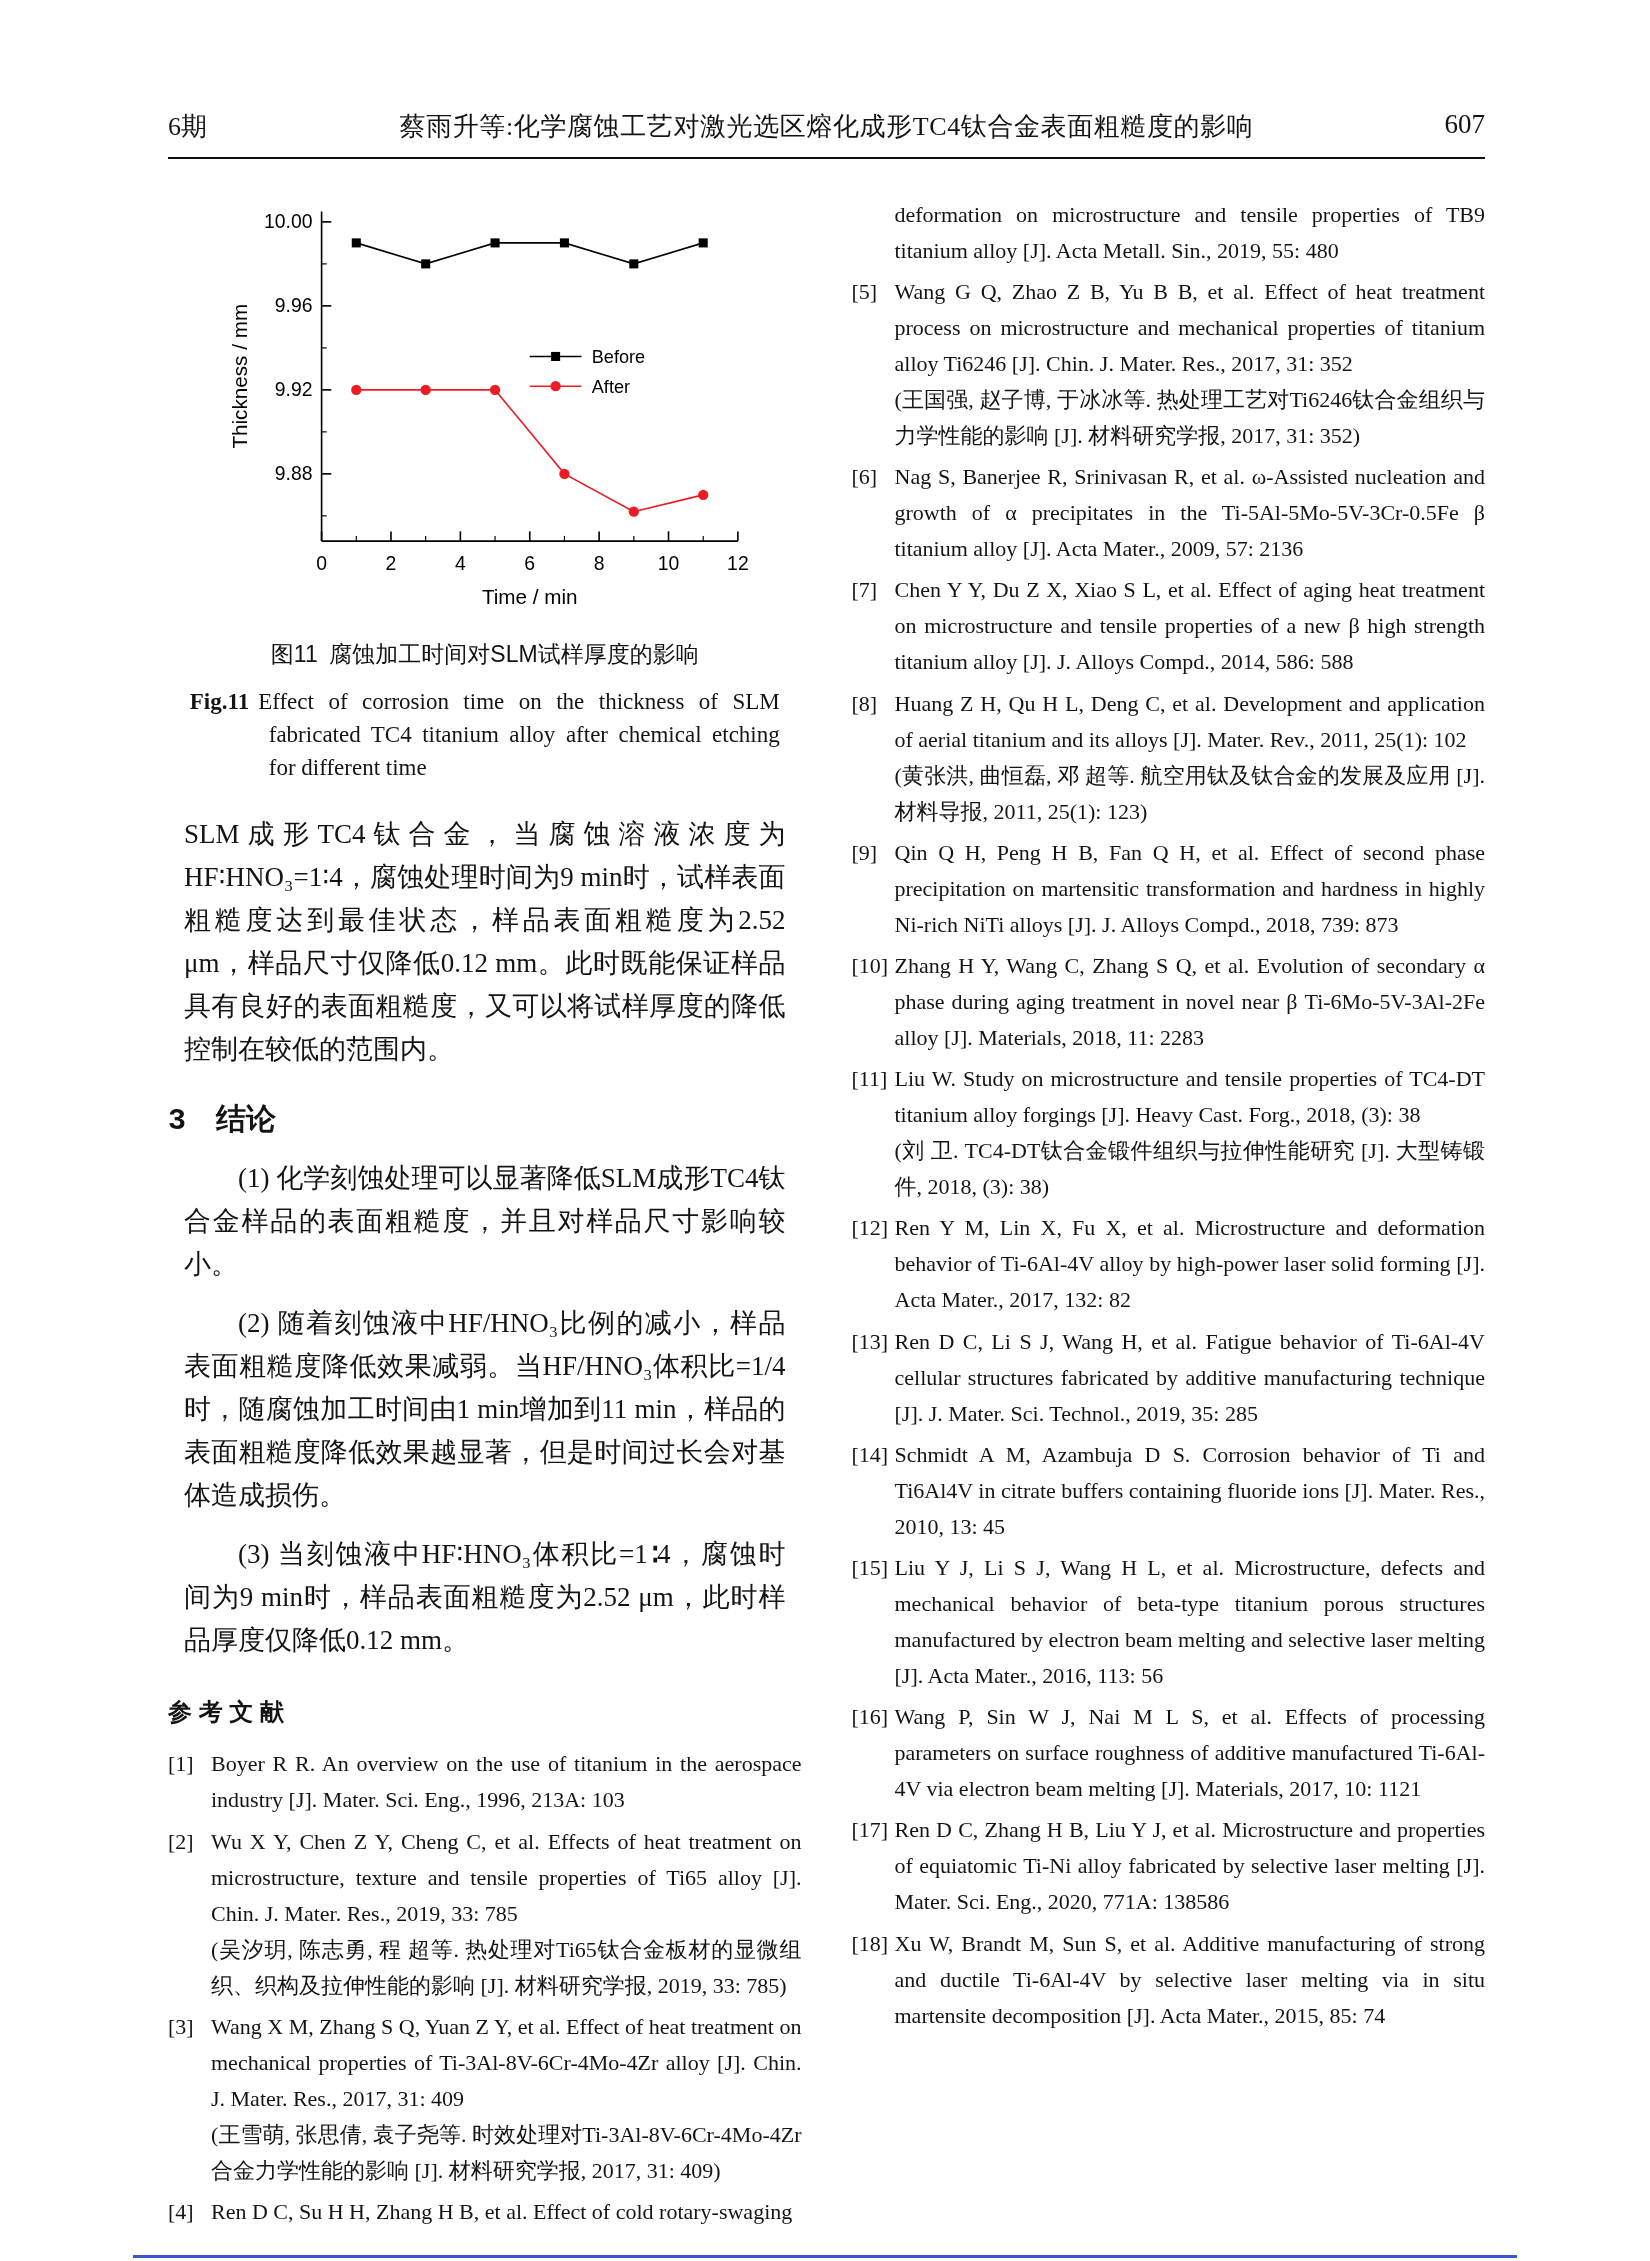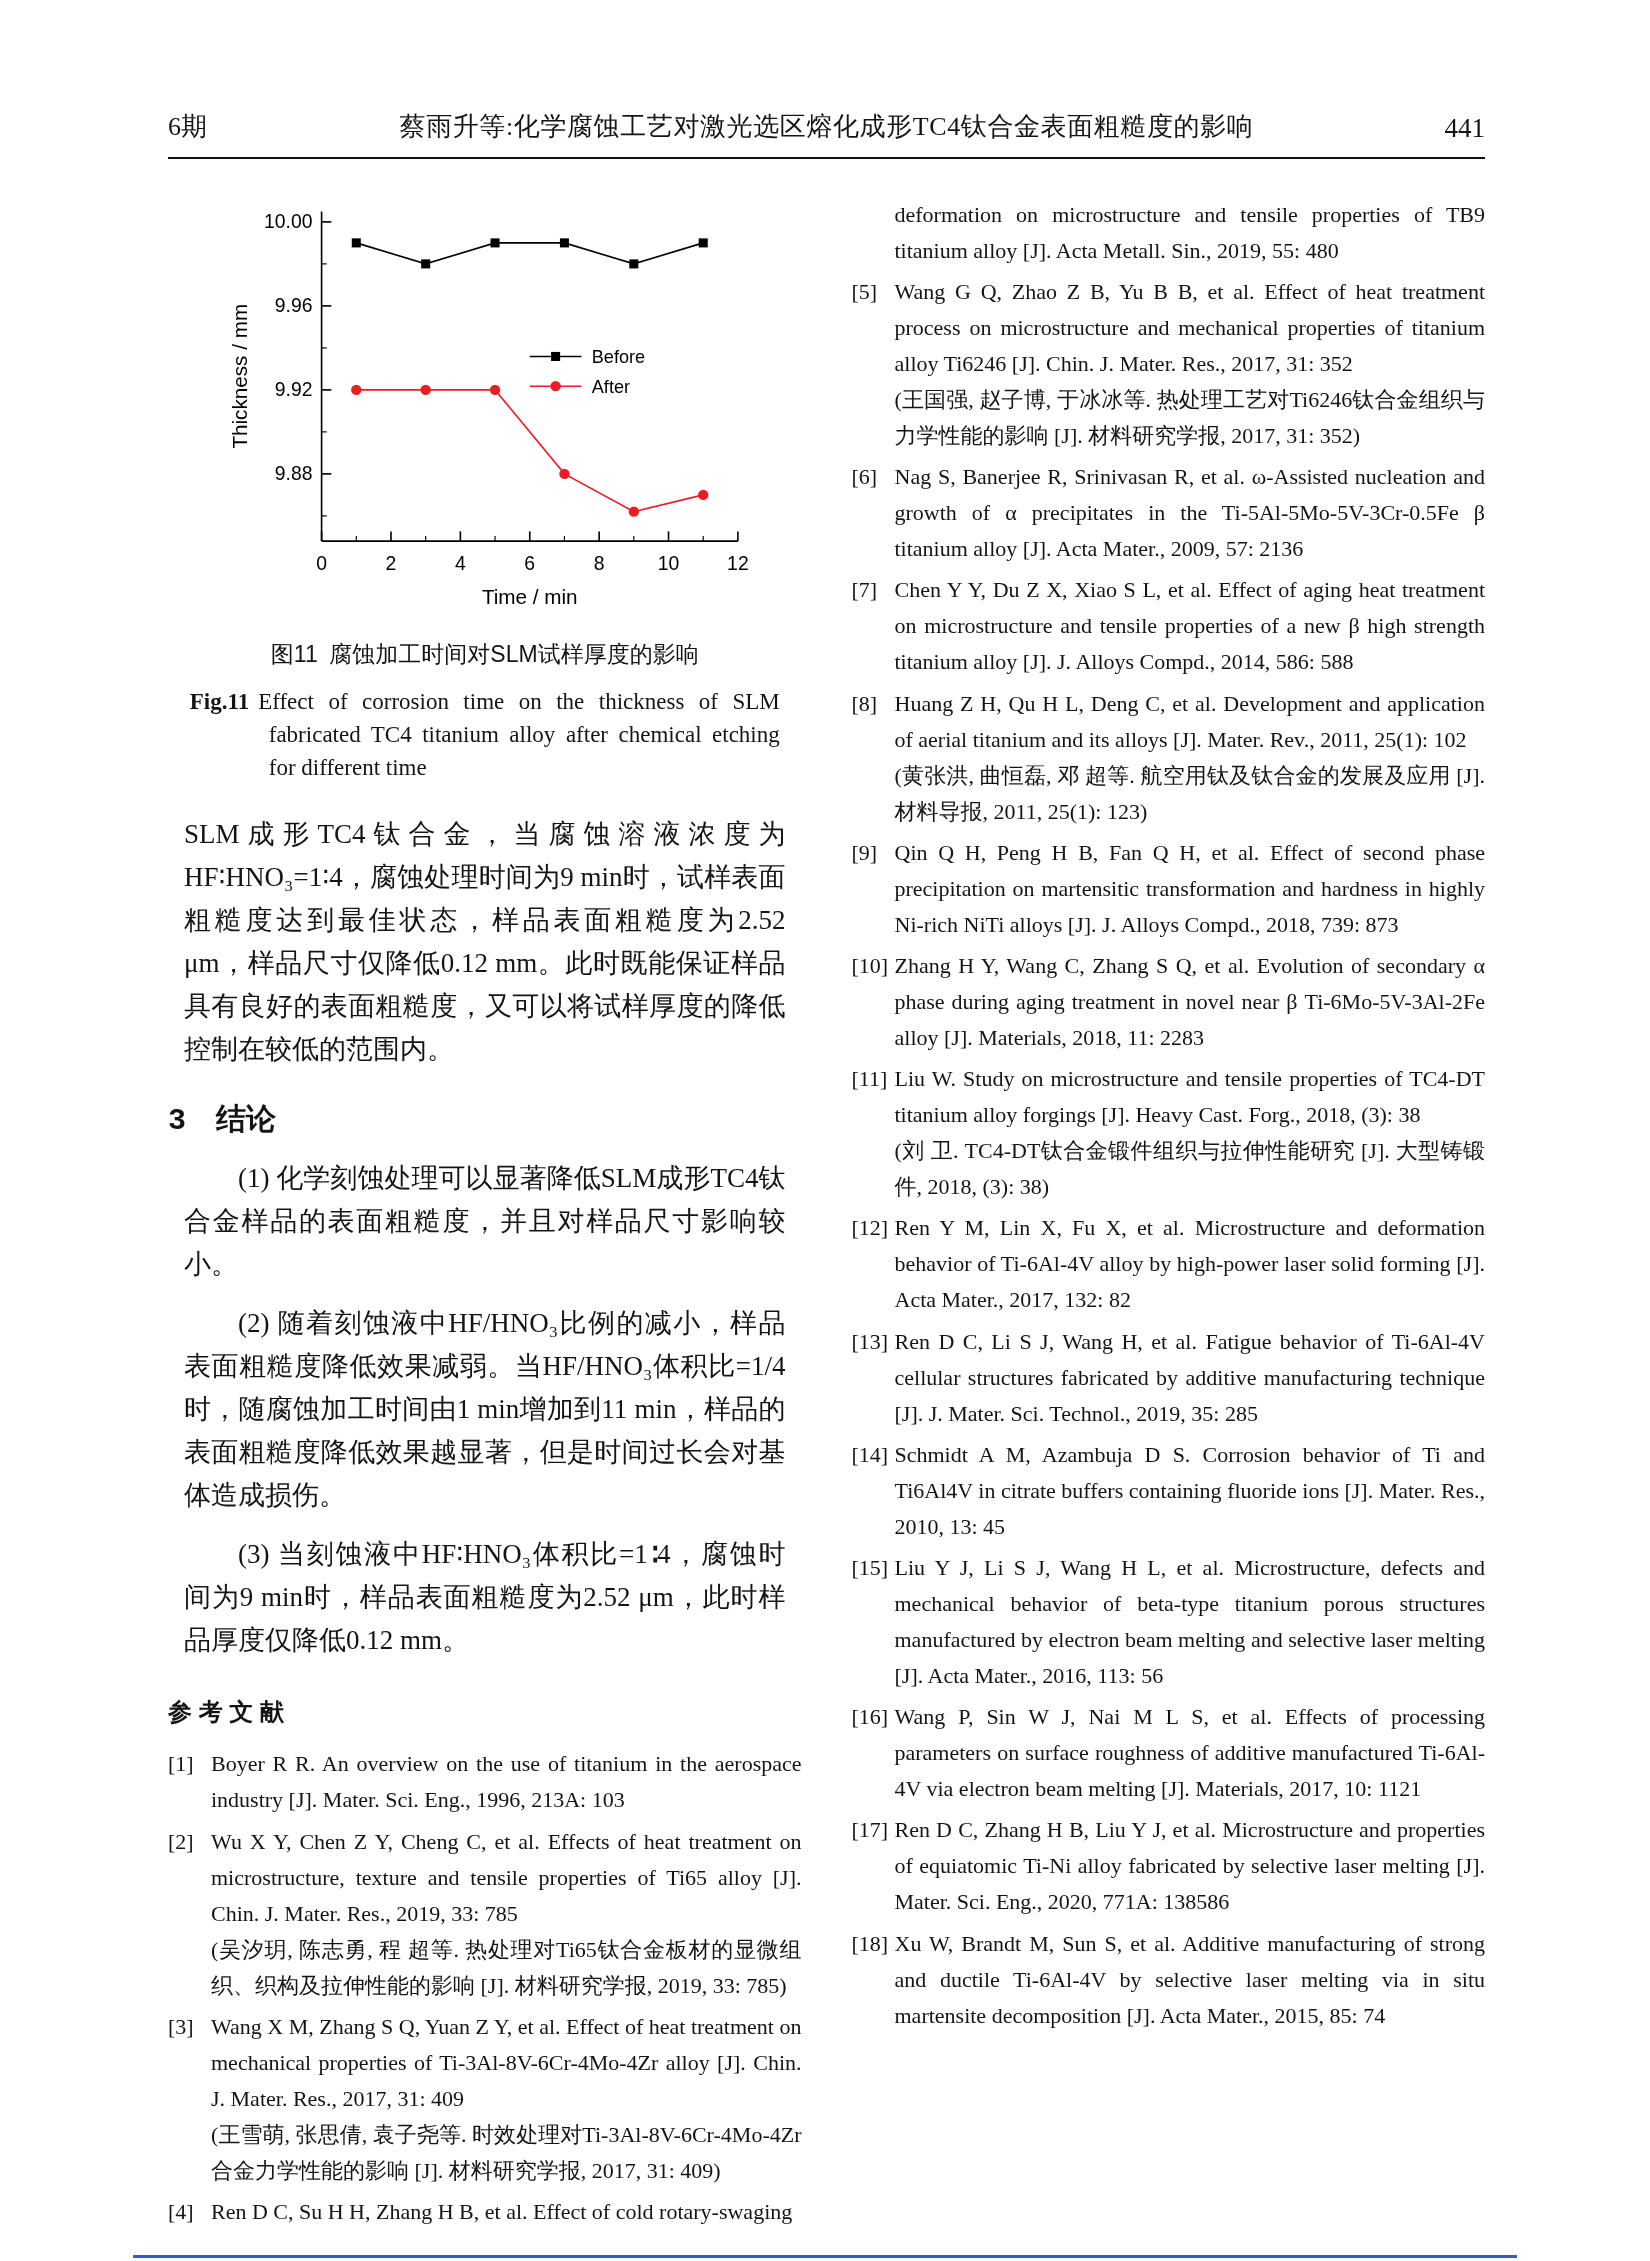--- a/index.html
+++ b/index.html
@@ -11,21 +11,21 @@
     overflow: hidden;
     position: relative;
   }
   .page {
     position: absolute; inset: 0;
     padding: 109px 165px 0 168px;
     box-sizing: border-box;
   }
   
   .header {
-    display: flex; justify-content: space-between; align-items: flex-end;
+    display: flex; justify-content: space-between; align-items: flex-start;
     font-size: 26px;
   }
   .header .issue { width: 155px; }
   .header .running-title { flex: 1; text-align: center; letter-spacing: 0.6px; }
   .header .pageno { width: 155px; text-align: right; font-size: 27px; }
   .header-rule { height: 1.9px; background: #111; margin-top: 13px; }
 
   
   .columns { display: flex; gap: 50px; margin-top: 38px; }
   .col { flex: 1; min-width: 0; }
@@ -79,21 +79,21 @@
   }
 </style>
 </head>
 <body>
 
 <div class="page">
 
   <div class="header">
     <span class="issue">6期</span>
     <span class="running-title">蔡雨升等:化学腐蚀工艺对激光选区熔化成形TC4钛合金表面粗糙度的影响</span>
-    <span class="pageno">441</span>
+    <span class="pageno">607</span>
   </div>
   <div class="header-rule"></div>
 
   <div class="columns">
 
     <div class="col">
 
       <figure>
         <div class="chart" id="chart-mount">
             <svg viewBox="0 0 840 660" width="543" height="427">

